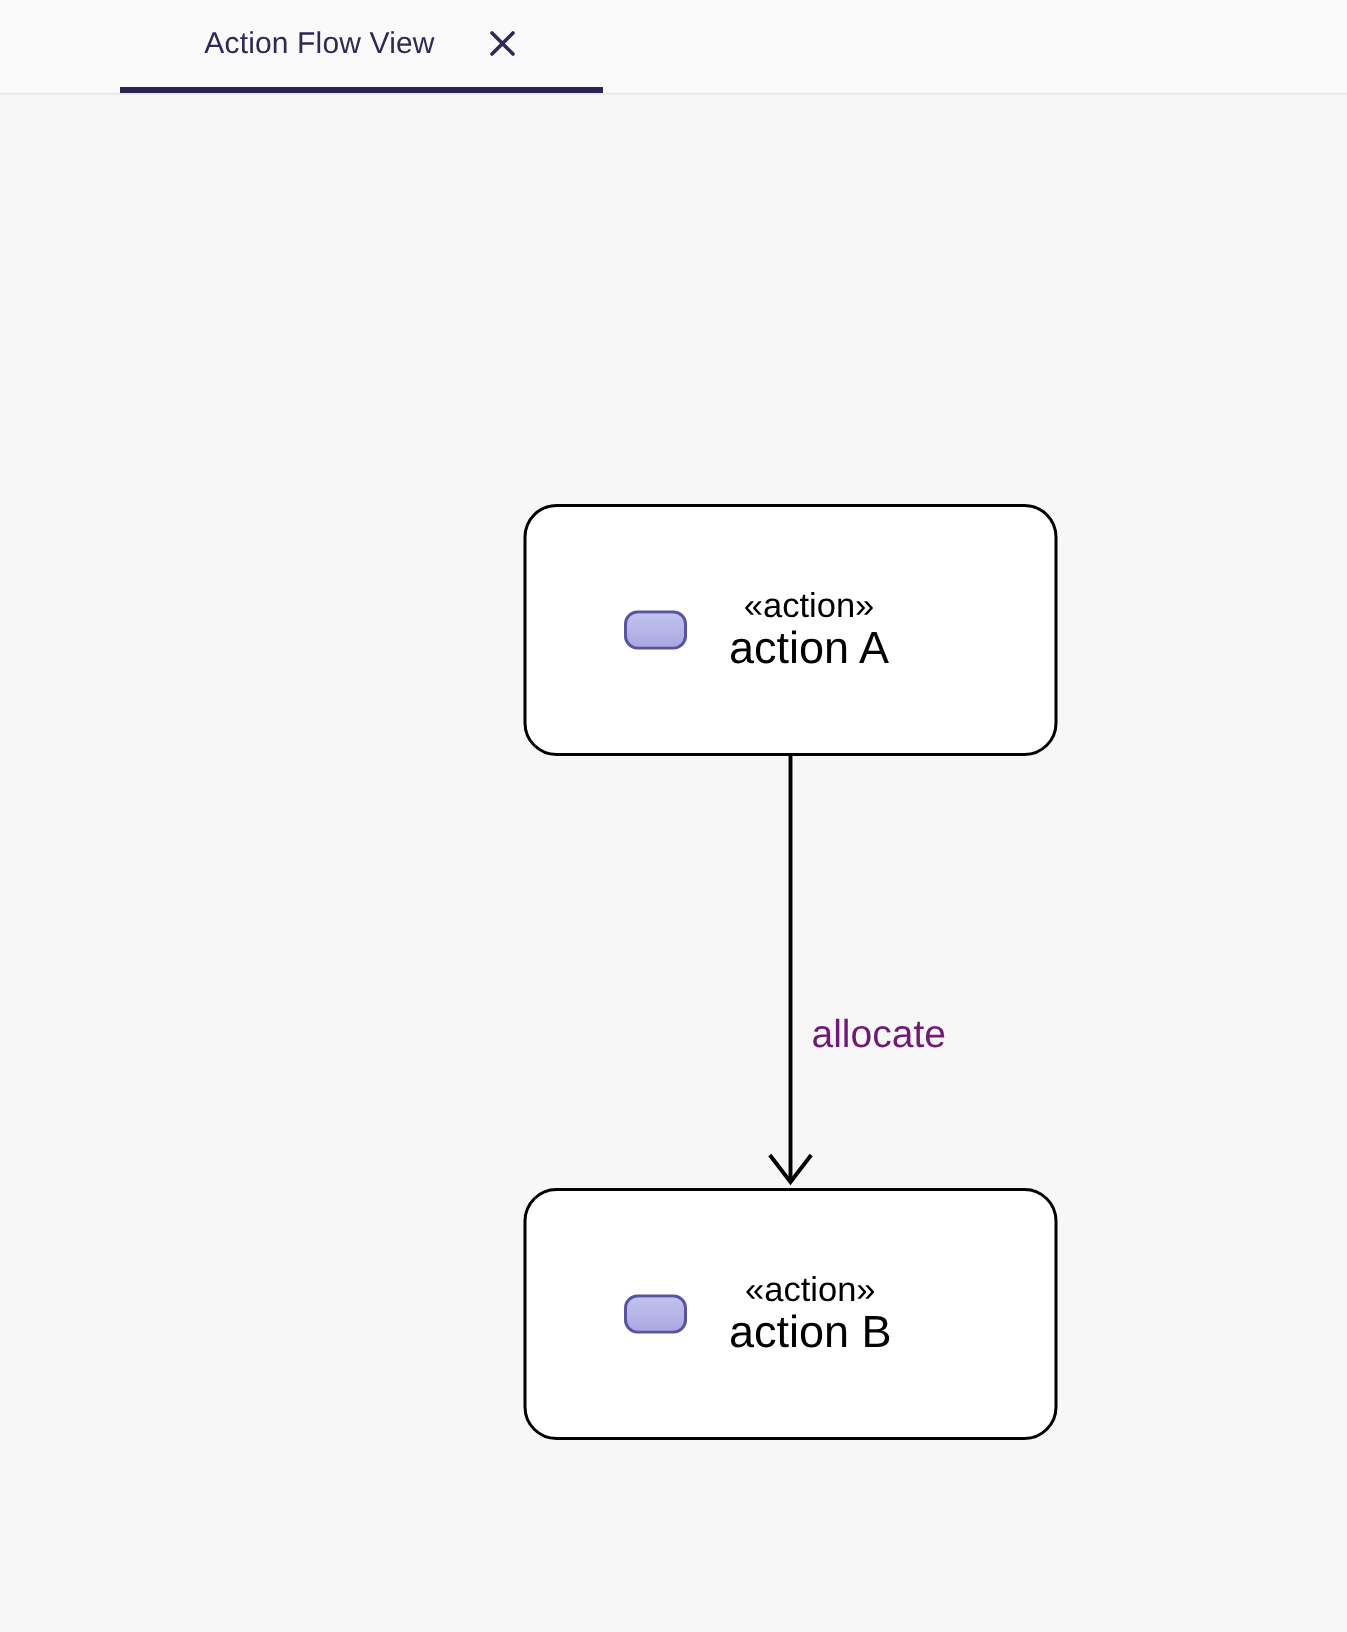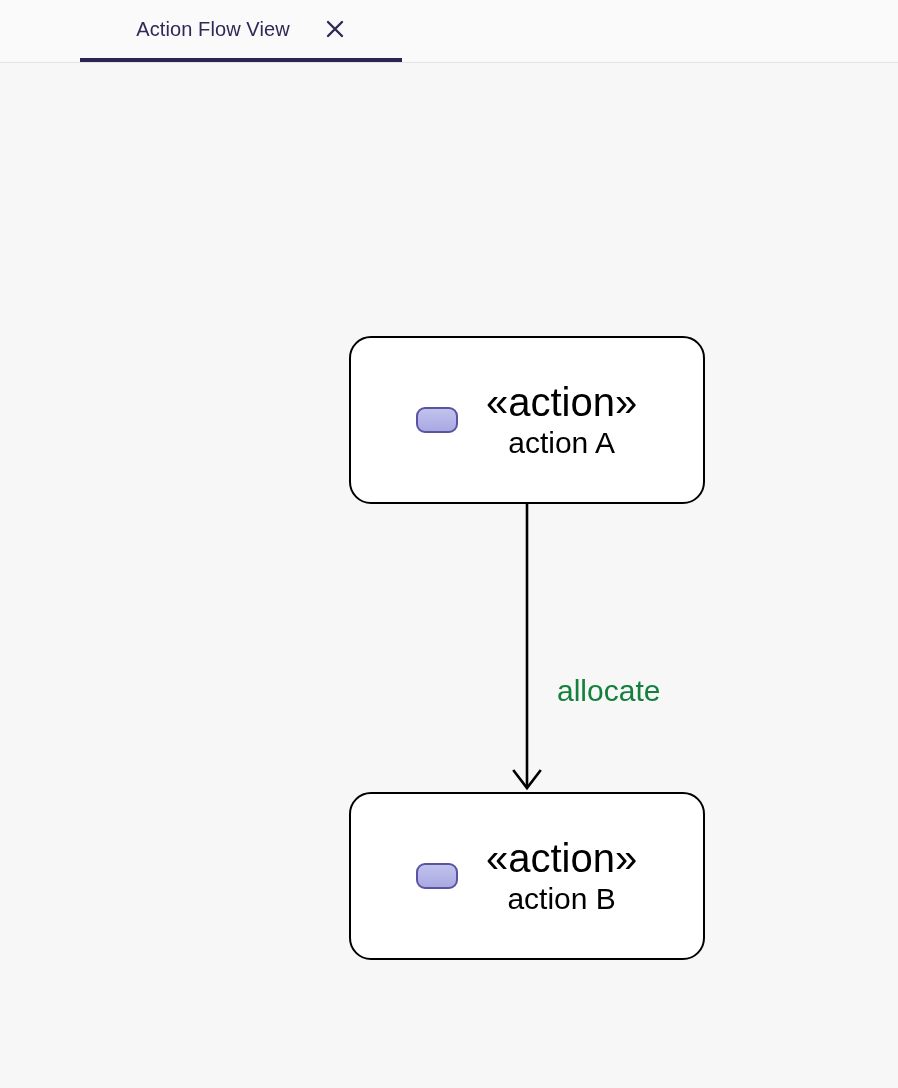--- a/index.html
+++ b/index.html
@@ -116,29 +116,28 @@
   }
   .node-text {
     display: flex;
     flex-direction: column;
     align-items: center;
     line-height: 1.13;
     color: #000;
     font-size: 30px;
     white-space: nowrap;
   }
-  .node-stereotype { font-size: 40px; }
+  .node-stereotype { font-size: 23px; }
   .node-name { font-size: 30px; text-align: right; }
 
   .edge-label {
     position: absolute;
-    font-size: 30px;
-    color: #15803d;
+    font-size: 26px;
+    color: #701a75;
     white-space: nowrap;
-    margin-left: 16px;
   }
 </style>
 </head>
 <body>
 
 <div class="tabbar">
   <div class="tab">
     <span class="tab-label">Action Flow View</span>
     <span class="tab-close">
       <svg width="22" height="22" viewBox="0 0 22 22" aria-hidden="true">

